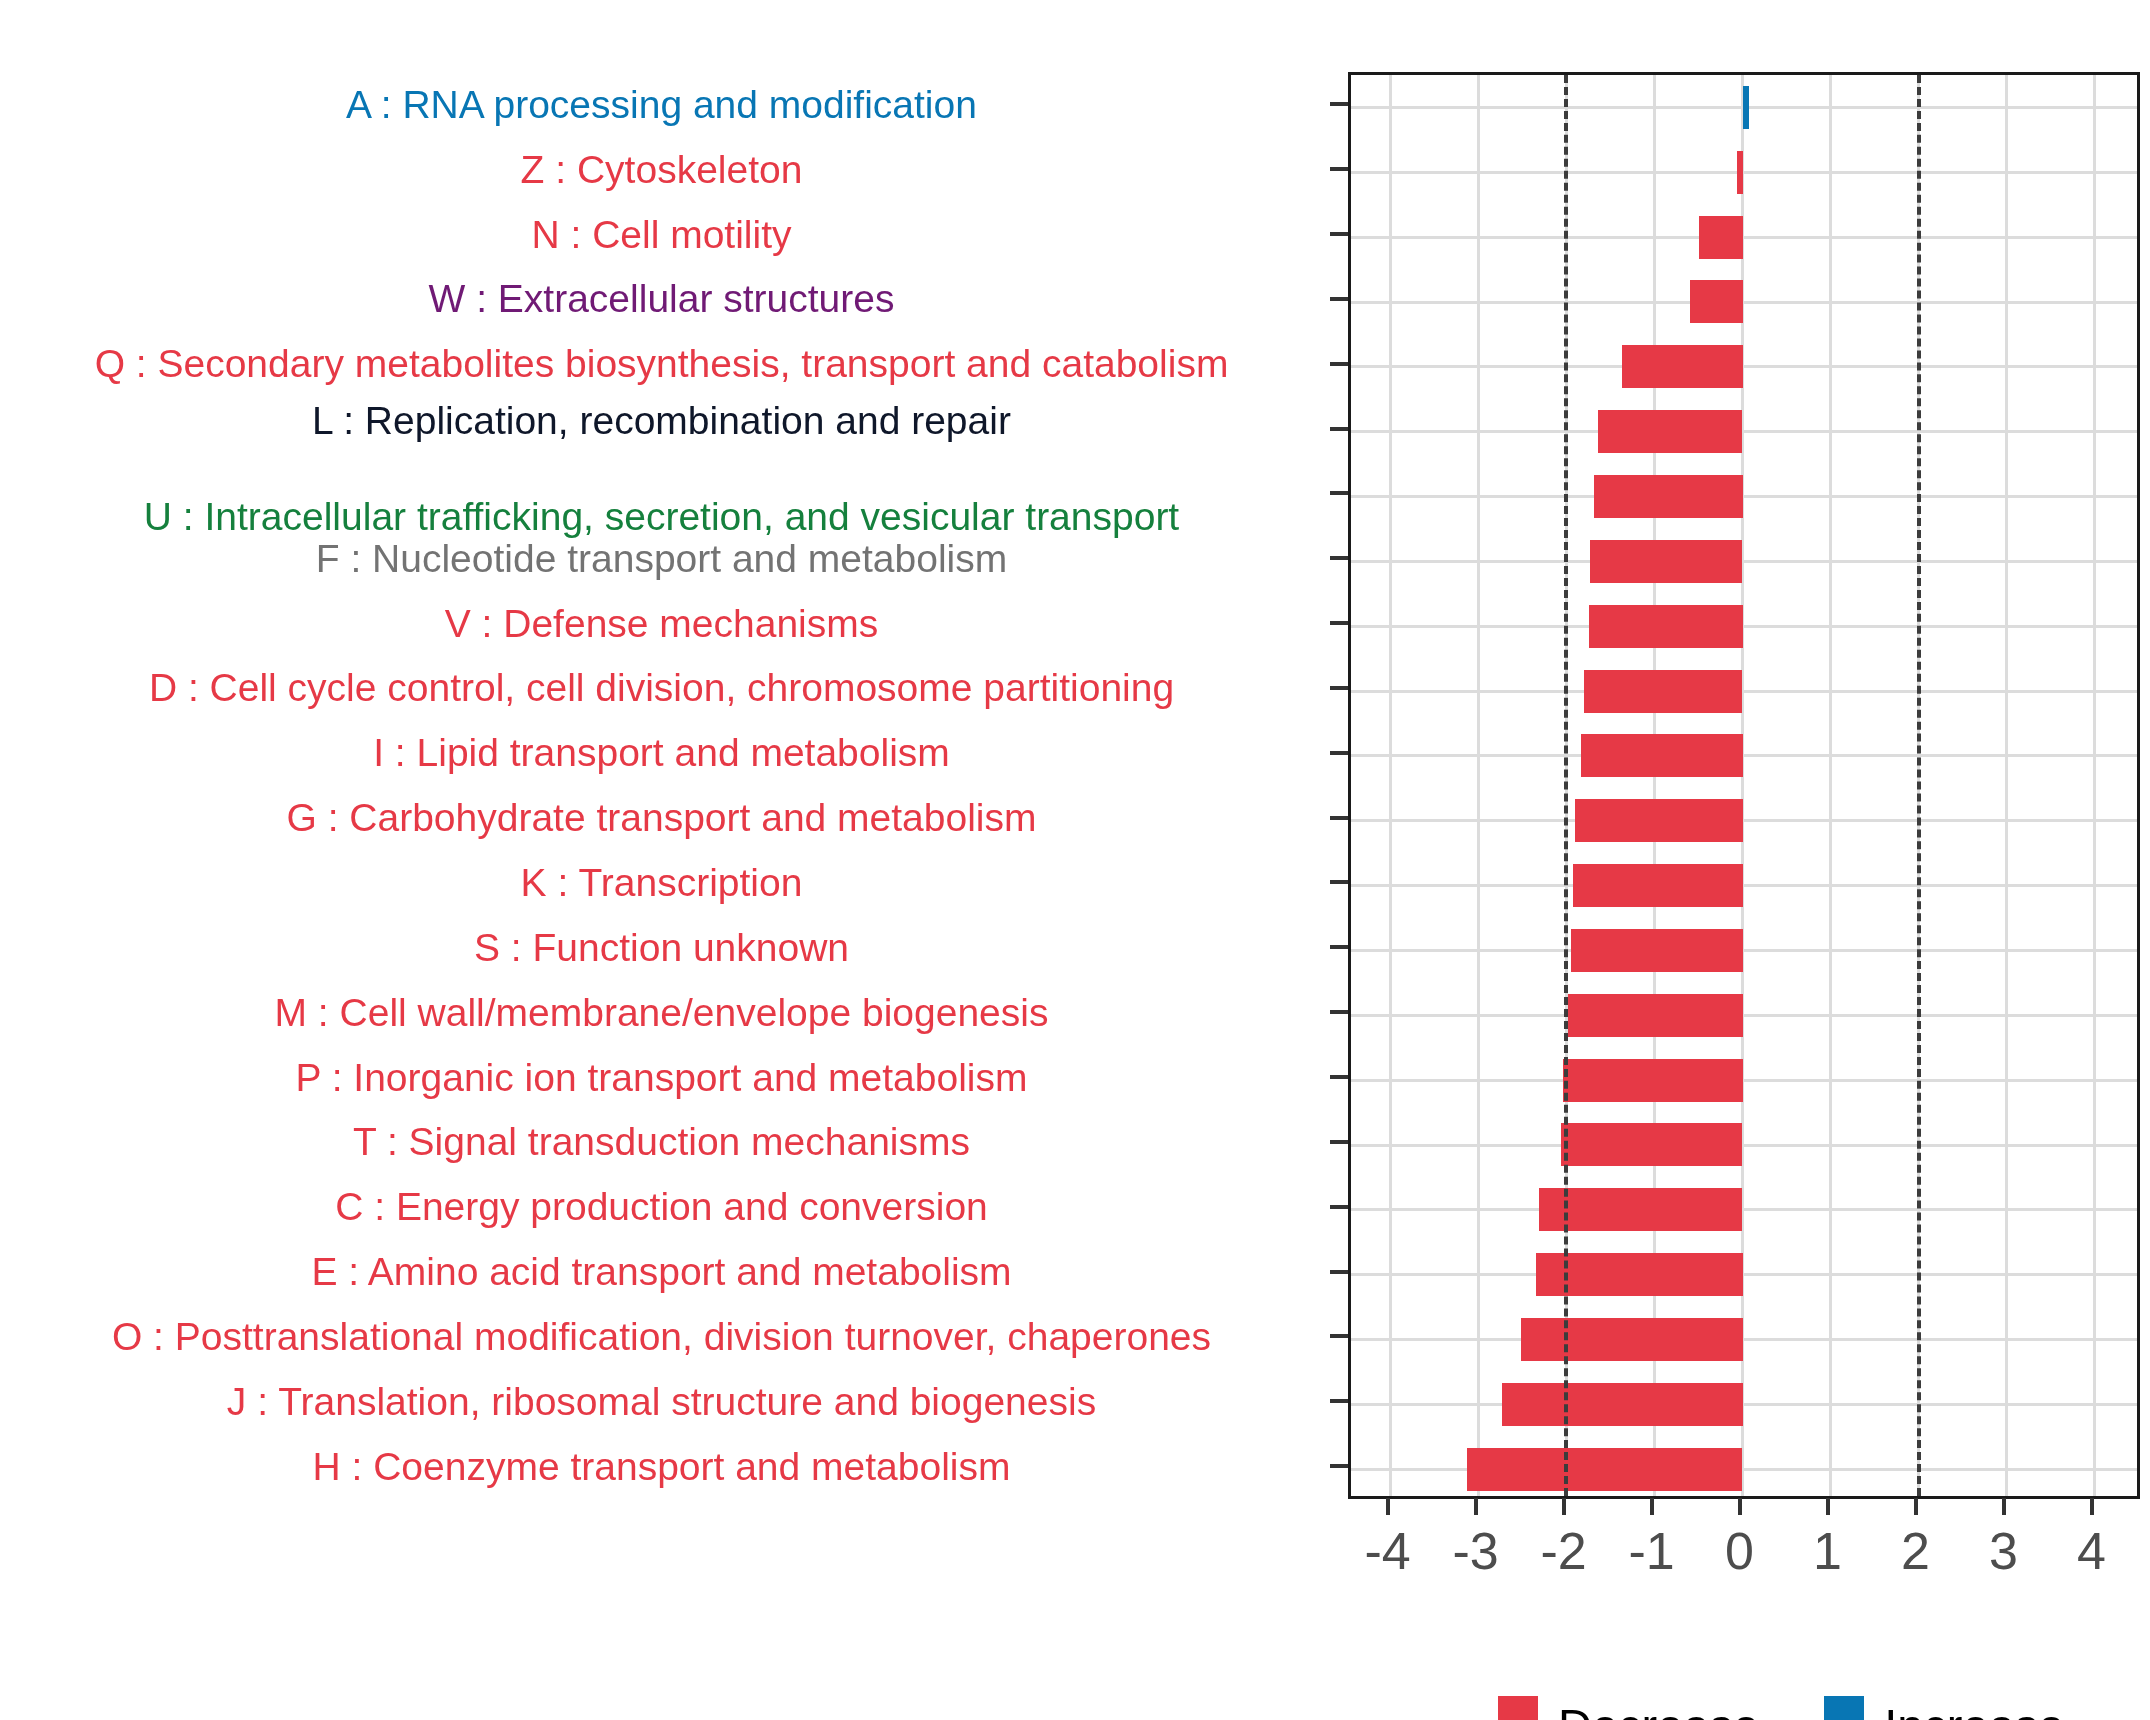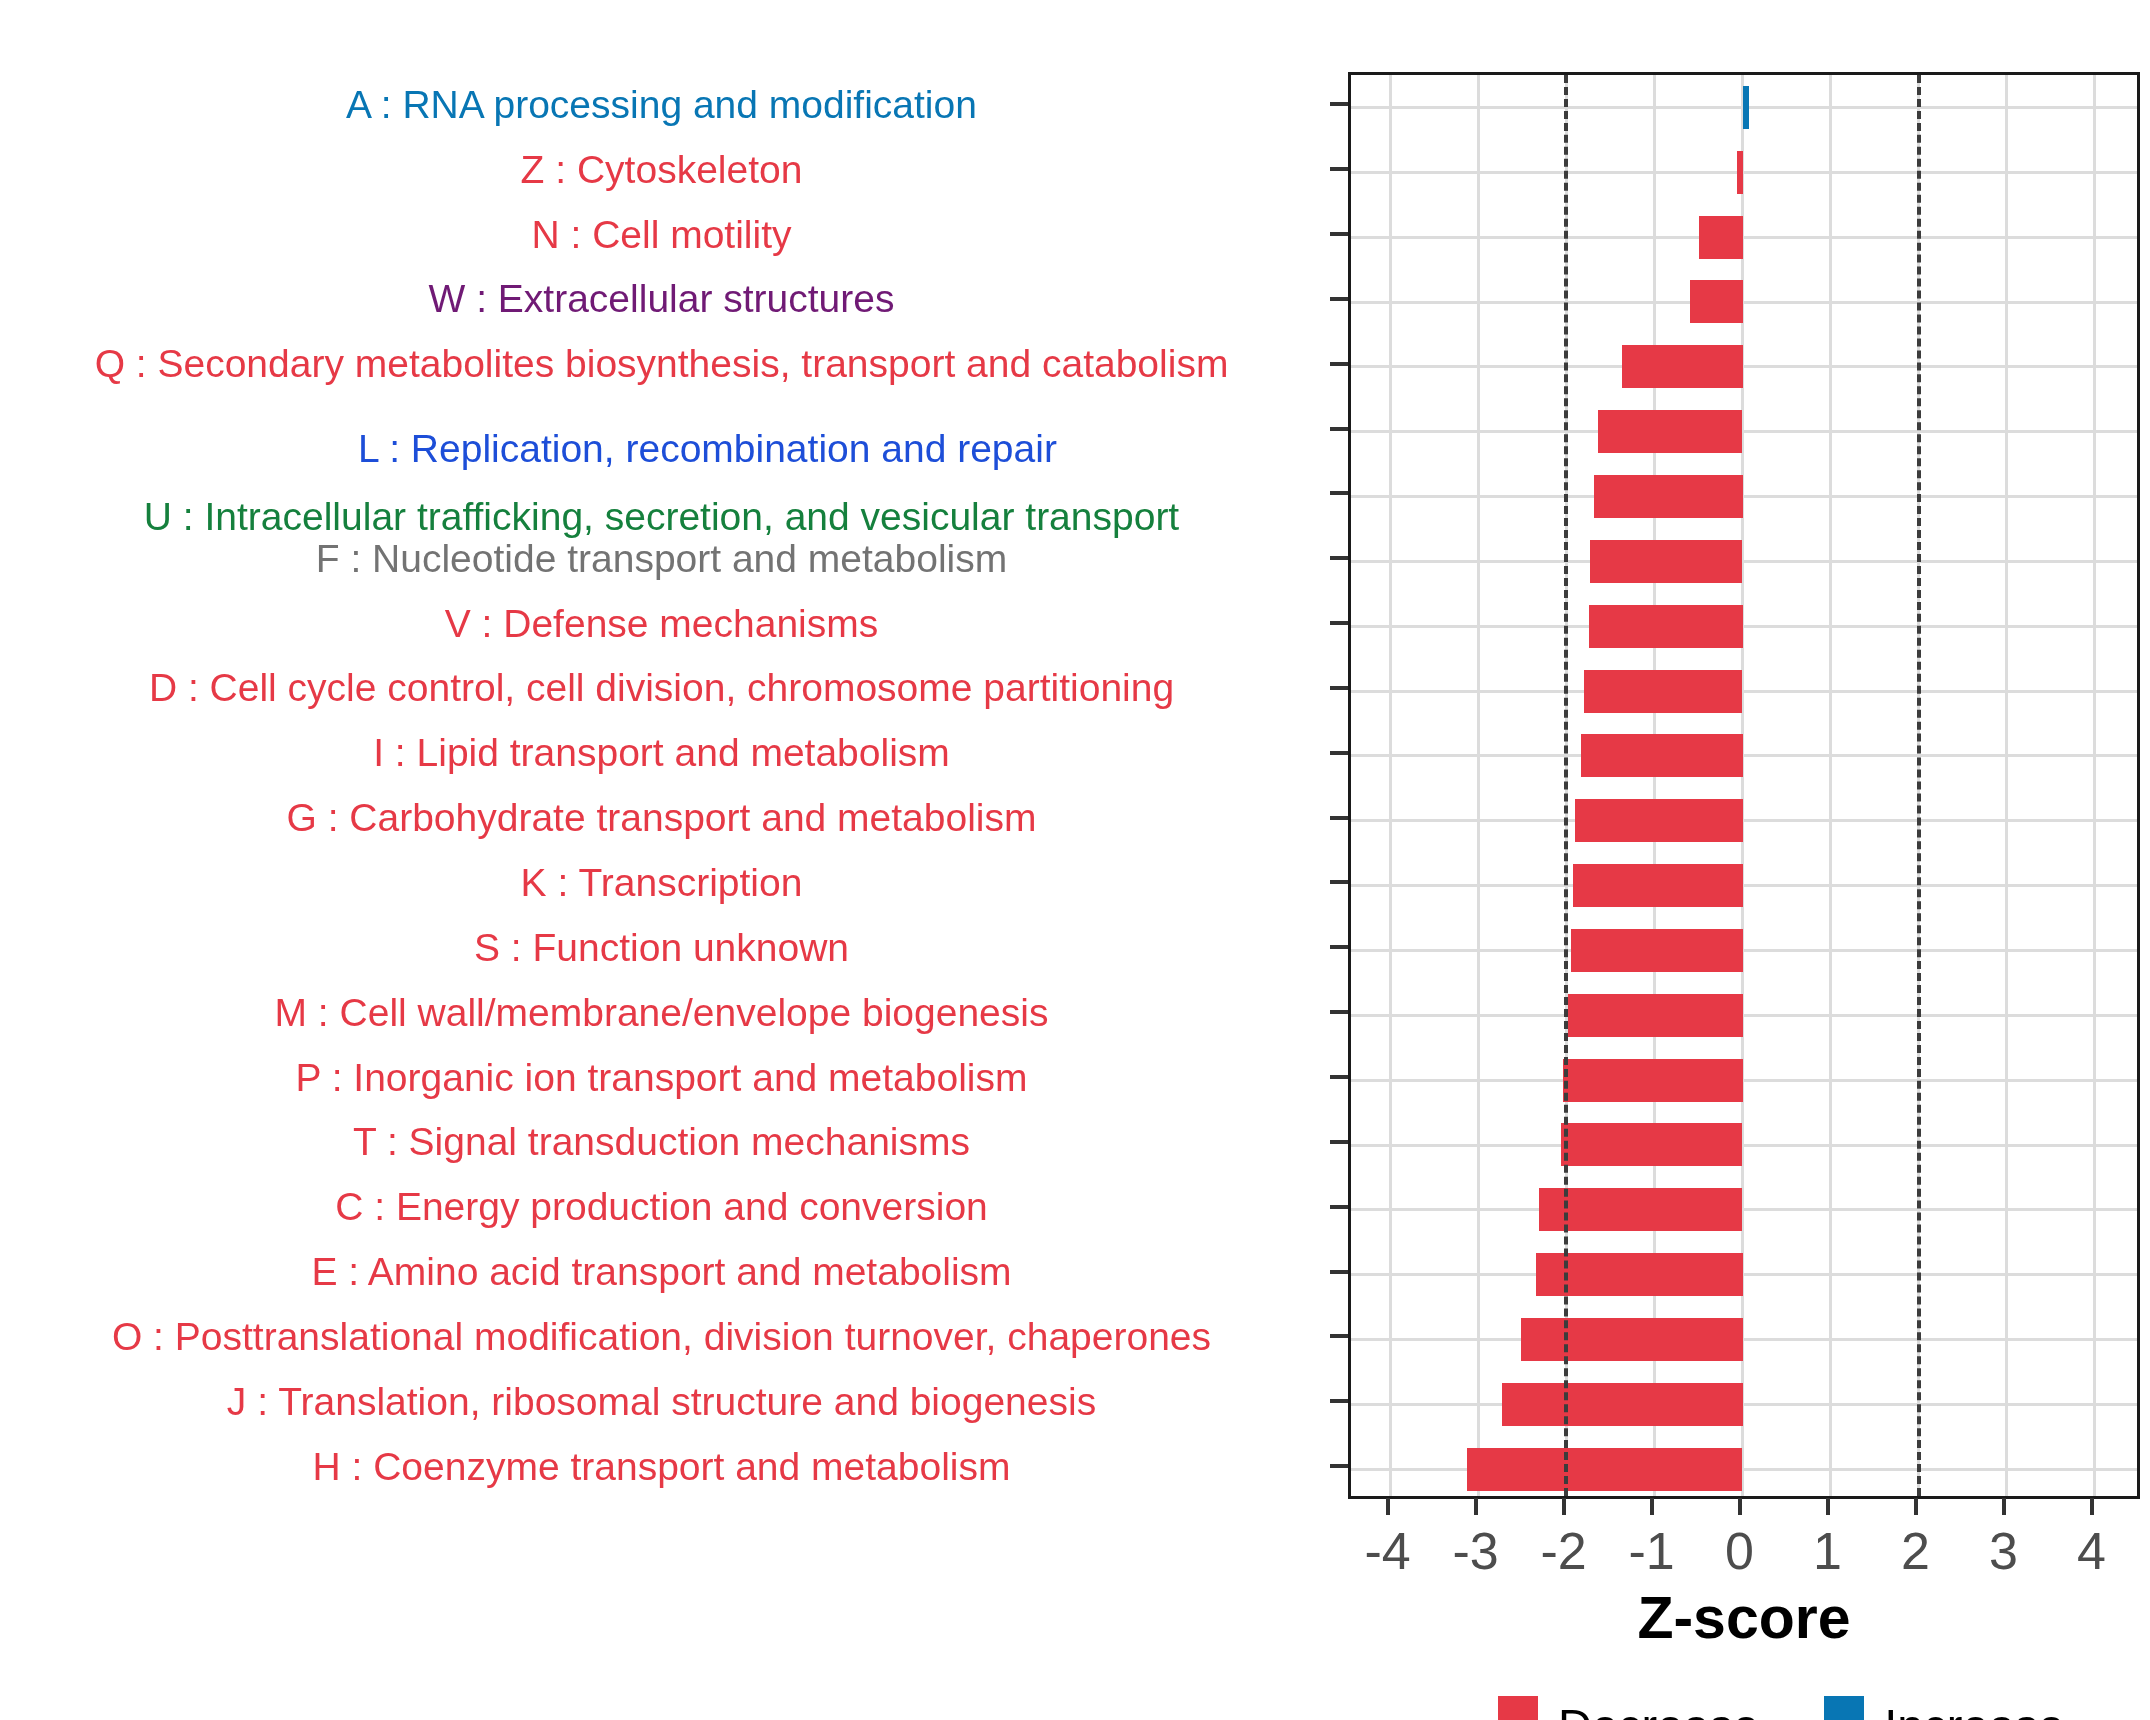--- a/index.html
+++ b/index.html
@@ -163,21 +163,21 @@
       <div class="refline" style="left: 213px; border-left-color: rgb(60, 60, 60);"></div>
       <div class="refline" style="left: 566px; border-left-color: rgb(60, 60, 60);"></div>
     </div>
 
   <div id="y-labels">
       <div class="ylab" style="top: 72px; color: rgb(8, 118, 180);">A : RNA processing and modification</div>
       <div class="ylab" style="top: 137px; color: rgb(230, 57, 70);">Z : Cytoskeleton</div>
       <div class="ylab" style="top: 202px; color: rgb(230, 57, 70);">N : Cell motility</div>
       <div class="ylab" style="top: 266px; color: #701a75;">W : Extracellular structures</div>
       <div class="ylab" style="top: 331px; color: rgb(230, 57, 70);">Q : Secondary metabolites biosynthesis, transport and catabolism</div>
-      <div class="ylab" style="top: 416px; color: #1d4ed8; padding-left: 46px;">L : Replication, recombination and repair</div>
+      <div class="ylab" style="top: 388px; color: #0f172a;">L : Replication, recombination and repair</div>
       <div class="ylab" style="top: 484px; color: #15803d;">U : Intracellular trafficking, secretion, and vesicular transport</div>
       <div class="ylab" style="top: 526px; color: #737373;">F : Nucleotide transport and metabolism</div>
       <div class="ylab" style="top: 591px; color: rgb(230, 57, 70);">V : Defense mechanisms</div>
       <div class="ylab" style="top: 655px; color: rgb(230, 57, 70);">D : Cell cycle control, cell division, chromosome partitioning</div>
       <div class="ylab" style="top: 720px; color: rgb(230, 57, 70);">I : Lipid transport and metabolism</div>
       <div class="ylab" style="top: 785px; color: rgb(230, 57, 70);">G : Carbohydrate transport and metabolism</div>
       <div class="ylab" style="top: 850px; color: rgb(230, 57, 70);">K : Transcription</div>
       <div class="ylab" style="top: 915px; color: rgb(230, 57, 70);">S : Function unknown</div>
       <div class="ylab" style="top: 980px; color: rgb(230, 57, 70);">M : Cell wall/membrane/envelope biogenesis</div>
       <div class="ylab" style="top: 1045px; color: rgb(230, 57, 70);">P : Inorganic ion transport and metabolism</div>
@@ -228,21 +228,20 @@
       <div class="xticklab" style="left: 1418px; color: rgb(77, 77, 77);">-3</div>
       <div class="xticklab" style="left: 1506px; color: rgb(77, 77, 77);">-2</div>
       <div class="xticklab" style="left: 1594px; color: rgb(77, 77, 77);">-1</div>
       <div class="xticklab" style="left: 1682px; color: rgb(77, 77, 77);">0</div>
       <div class="xticklab" style="left: 1770px; color: rgb(77, 77, 77);">1</div>
       <div class="xticklab" style="left: 1858px; color: rgb(77, 77, 77);">2</div>
       <div class="xticklab" style="left: 1946px; color: rgb(77, 77, 77);">3</div>
       <div class="xticklab" style="left: 2034px; color: rgb(77, 77, 77);">4</div>
     </div>
 
-  <div id="x-axis-title" style="color: rgb(0, 0, 0);">Z-score</div>
 
   <div id="legend">
     <div class="legend-item" id="legend-item-decrease">
       <span class="legend-swatch" id="legend-swatch-decrease" style="background: rgb(230, 57, 70);"></span>
       <span class="legend-label">Decrease</span>
     </div>
     <div class="legend-item" id="legend-item-increase">
       <span class="legend-swatch" id="legend-swatch-increase" style="background: rgb(8, 118, 180);"></span>
       <span class="legend-label">Increase</span>
     </div>

